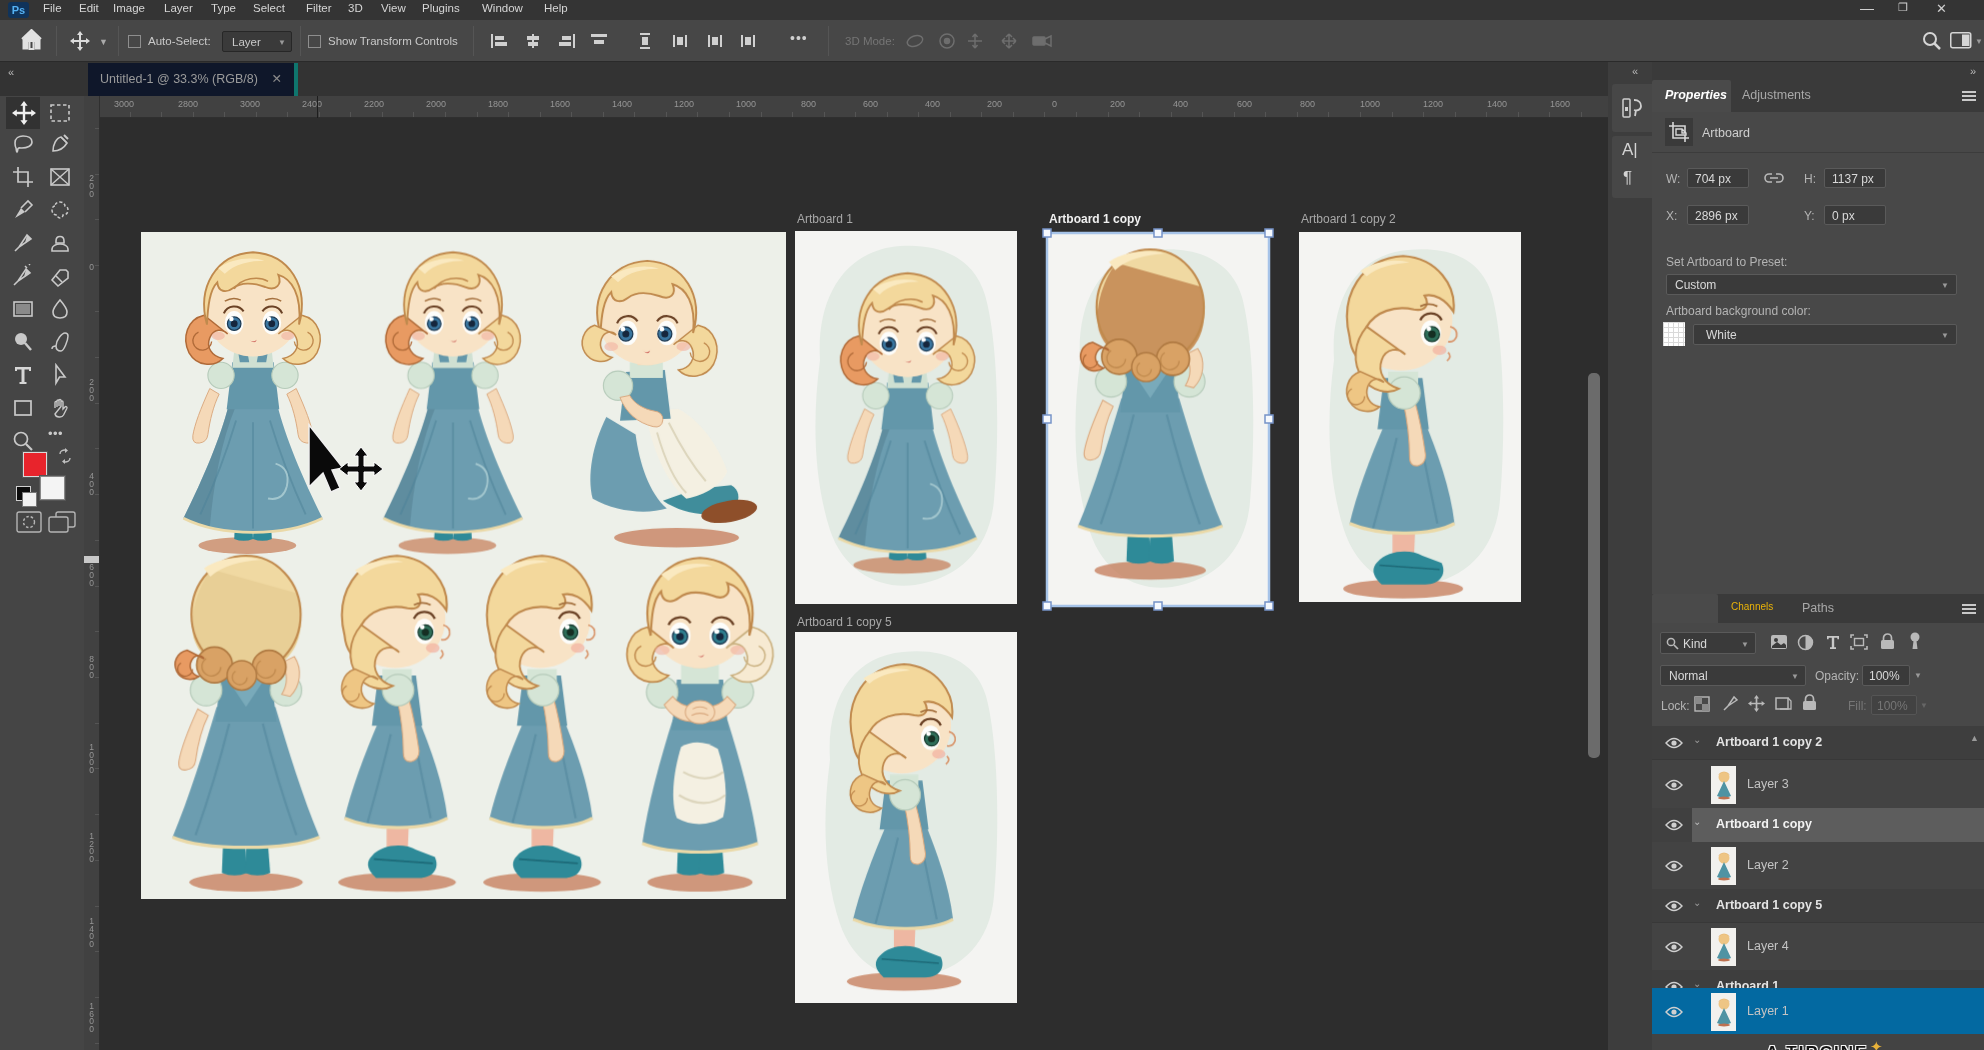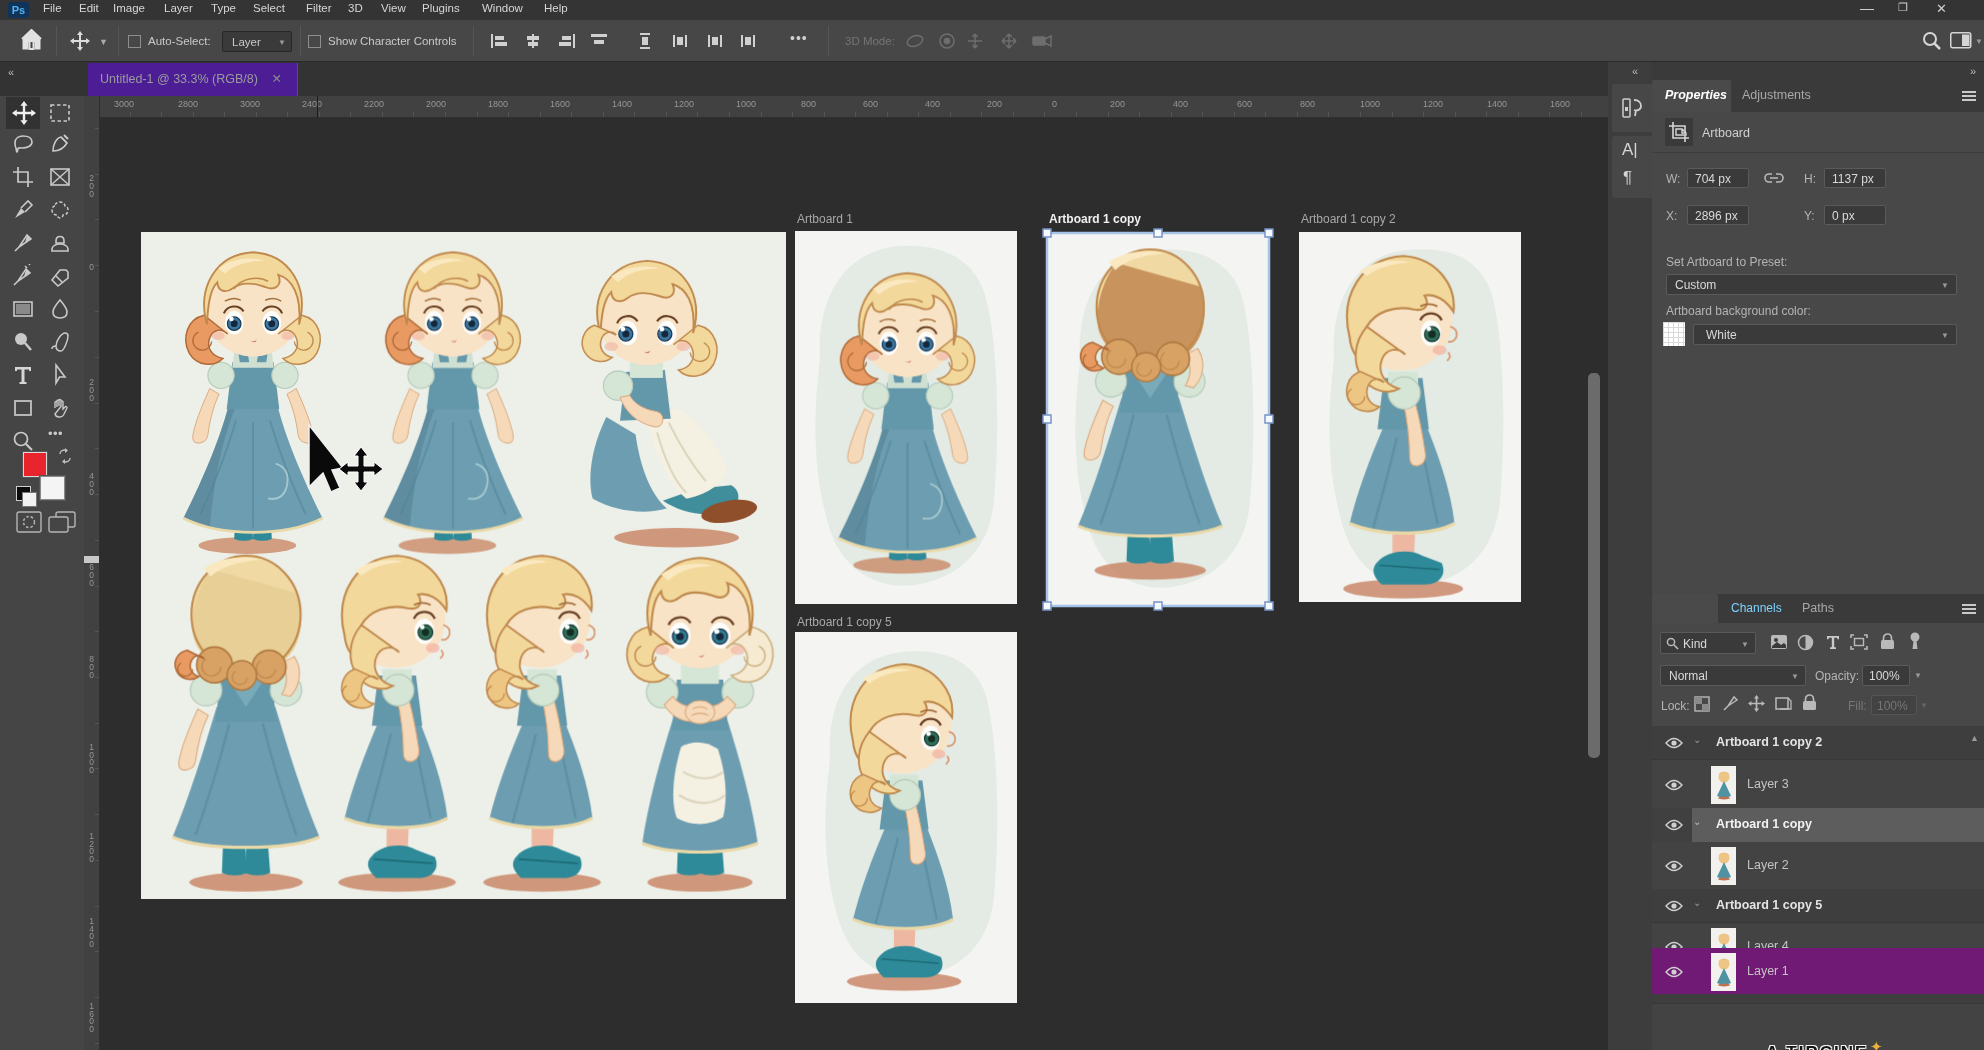--- a/index.html
+++ b/index.html
@@ -61,21 +61,21 @@
   <div class="abs" style="left:99px; top:17px; color:#aaa; font-size:9px;">▼</div>
   <div class="sep" style="left:118px;"></div>
   <div class="cb" style="left:128px;"></div>
   <div class="abs" style="left:148px; top:15px;">Auto-Select:</div>
   <div class="abs" style="left:222px; top:11px; width:70px; height:21px; background:#3a3a3a; border:1px solid #272727; border-radius:2px;">
     <span style="position:absolute; left:9px; top:4px; font-size:11.5px;">Layer</span>
     <span style="position:absolute; right:5px; top:6px; font-size:8px; color:#999;">▼</span>
   </div>
   <div class="sep" style="left:300px;"></div>
   <div class="cb" style="left:308px;"></div>
-  <div class="abs" style="left:328px; top:15px;">Show Character Controls</div>
+  <div class="abs" style="left:328px; top:15px;">Show Transform Controls</div>
   <div class="sep" style="left:473px;"></div>
 
   <svg class="abs" style="left:491px; top:13px;" width="116" height="16" viewBox="0 0 116 16">
     <g fill="#d0d0d0">
       <rect x="0" y="1" width="2" height="14"></rect>
         <rect x="4" y="3" width="9" height="4"></rect>
         <rect x="4" y="9" width="12" height="4"></rect>
       <rect x="41" y="1" width="2" height="14"></rect>
         <rect x="36" y="3" width="12" height="4"></rect>
         <rect x="37" y="9" width="10" height="4"></rect>
@@ -123,21 +123,21 @@
     </svg>
   <svg class="abs" style="left:1950px; top:12px;" width="22" height="17" viewBox="0 0 22 17">
       <rect x="0.75" y="0.75" width="20" height="15" rx="2" fill="none" stroke="#d6d6d6" stroke-width="1.5"></rect>
       <rect x="12" y="2.5" width="7.5" height="11.5" fill="#d6d6d6"></rect>
     </svg>
   <div class="abs" style="left:1975px; top:17px; font-size:8px; color:#999;">▼</div>
 </div>
 
 <div id="tabbar">
   <div class="abs" style="left:8px; top:4px; color:#b9b9b9; font-size:11px; letter-spacing:-1px;">«</div>
-  <div class="tab" style="left:88px; width:210px; background:#4c1d95; color:#9b9b9b; border-right:1px solid #0f766e;">
+  <div class="tab" style="left:88px; width:210px; background:#0f172a; color:#9b9b9b; border-right:4px solid #0f766e;">
     <span style="margin-left:12px;">Untitled-1 @ 33.3% (RGB/8)</span>
     <span style="margin-left:10px; color:#8a8a8a;">✕</span>
   </div>
 </div>
 
 <div id="hruler">
   <div class="rlabel" style="left:30px;">3000</div>
   <div class="rlabel" style="left:94px;">2800</div>
   <div class="rlabel" style="left:156px;">3000</div>
   <div class="rlabel" style="left:218px;">2400</div>
@@ -567,21 +567,21 @@
   <div class="input" style="left:41px; top:262px; width:264px; height:21px;">
     <span style="position:absolute; left:12px; top:3px;">White</span>
     <span style="position:absolute; right:7px; top:6px; font-size:8px; color:#999;">▼</span>
   </div>
 </div>
 
 <div id="layerspanel">
   <div class="abs" style="left:0; top:0; width:332px; height:29px; background:#3a3a3a;"></div>
   <div class="abs" style="left:0px; top:0px; width:66px; height:29px; background:#4a4a4a; border-radius:2px 2px 0 0;"></div>
   <div class="abs" style="left:12px; top:7px; color:#ffffff; font-size:12.5px; font-weight:bold;margin-top:32px;">Layers</div>
-  <div class="abs" style="left:79px; top:7px; color:#7dd3fc; font-size:12px;">Channels</div>
+  <div class="abs" style="left:79px; top:7px; color:#eab308; font-size:10px;">Channels</div>
   <div class="abs" style="left:150px; top:7px; color:#a9a9a9; font-size:12.5px;">Paths</div>
   <div class="abs" style="left:310px; top:10px; width:14px; height:2px; background:#c9c9c9; box-shadow:0 4px 0 #c9c9c9, 0 8px 0 #c9c9c9;"></div>
 
   <div class="input" style="left:8px; top:38px; width:96px; height:22px;">
     <svg class="abs" style="left:5px; top:4px;" width="13" height="13" viewBox="0 0 13 13">
         <circle cx="5" cy="5" r="3.6" fill="none" stroke="#b9b9b9" stroke-width="1.5"></circle>
         <path d="M8 8 L12 12" stroke="#b9b9b9" stroke-width="1.7"></path>
       </svg>
     <span style="position:absolute; left:22px; top:4px;">Kind</span>
     <span style="position:absolute; right:6px; top:7px; font-size:8px; color:#999;">▼</span>
@@ -725,21 +725,21 @@
 
   <div class="abs" style="left:1652px; top:970px; width:332px; height:34px; background:#3e3e3e; border-bottom:1px solid #383838;">
     <svg class="abs" style="left:13px; top:11px;" width="18" height="12" viewBox="0 0 18 12">
         <path d="M1 6 Q 9 -3 17 6 Q 9 15 1 6 Z" fill="none" stroke="#cfcfcf" stroke-width="1.4"></path>
         <circle cx="9" cy="6" r="2.6" fill="#cfcfcf"></circle>
       </svg>
     <span class="abs" style="left:41px; top:8px; color:#9a9a9a; font-size:10px;">⌄</span>
     <span class="abs" style="left:64px; top:9px; color:#e4e4e4; font-size:12.5px; font-weight:bold;">Artboard 1</span>
   </div>
 
-  <div class="abs" style="left:1652px; top:948px; width:332px; height:46px; background:#701a75;">
+  <div class="abs" style="left:1652px; top:988px; width:332px; height:46px; background:#0369a1;">
     <svg class="abs" style="left:13px; top:18px;" width="18" height="12" viewBox="0 0 18 12">
         <path d="M1 6 Q 9 -3 17 6 Q 9 15 1 6 Z" fill="none" stroke="#cfcfcf" stroke-width="1.4"></path>
         <circle cx="9" cy="6" r="2.6" fill="#cfcfcf"></circle>
       </svg>
     <svg class="abs" style="left:59px; top:5px;" width="25" height="38" viewBox="0 0 25 38">
         <rect x="0" y="0" width="25" height="38" fill="#f2f1ee"></rect>
         <circle cx="13" cy="11" r="5.5" fill="#eec584"></circle>
         <path d="M7 9 Q 13 3 19 9 Q 17 6 13 6 Q 9 6 7 9 Z" fill="#d89f5a"></path>
         <path d="M6 30 L13 15 L20 30 Q 13 33 6 30 Z" fill="#4f93a3"></path>
         <ellipse cx="13" cy="32" rx="6" ry="1.5" fill="#bd7150"></ellipse>

